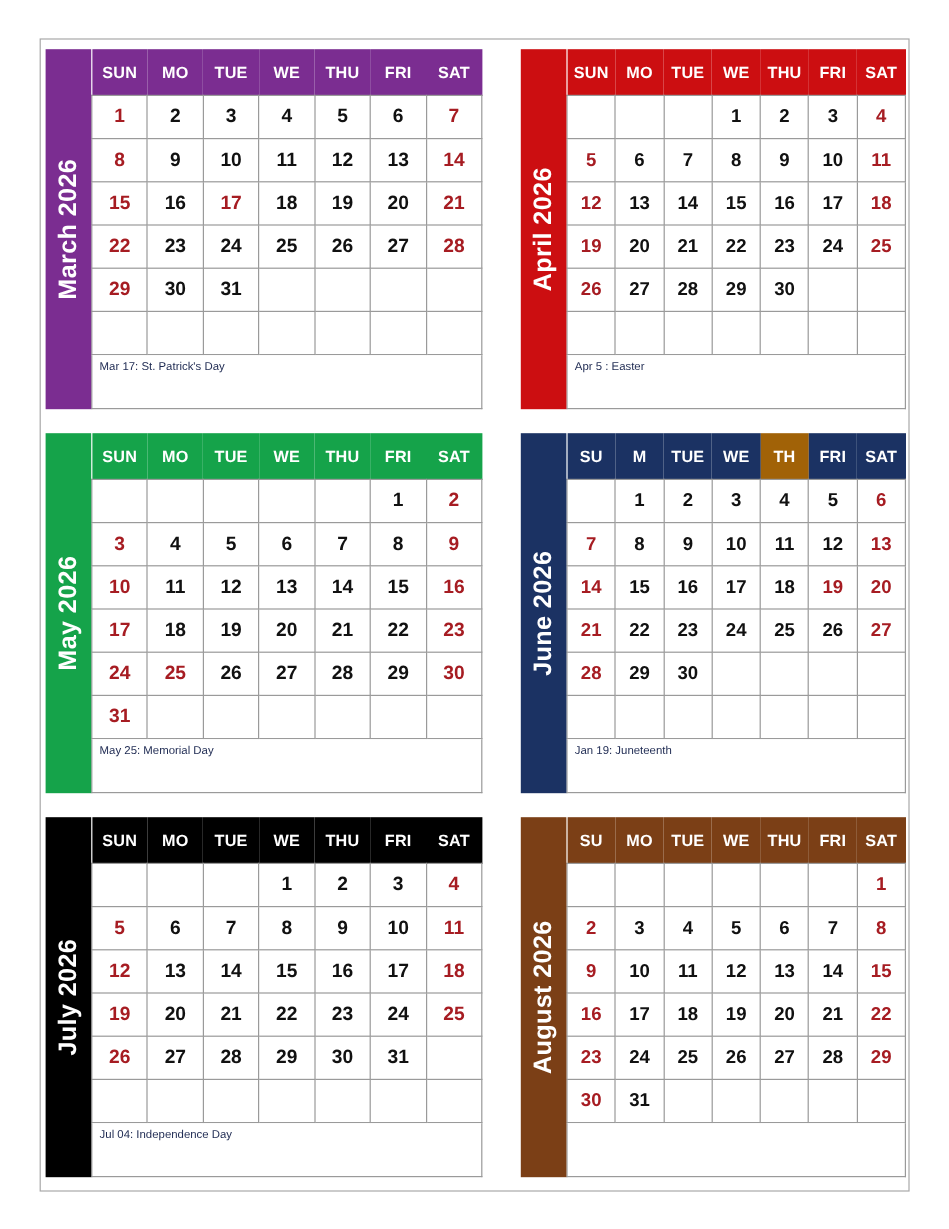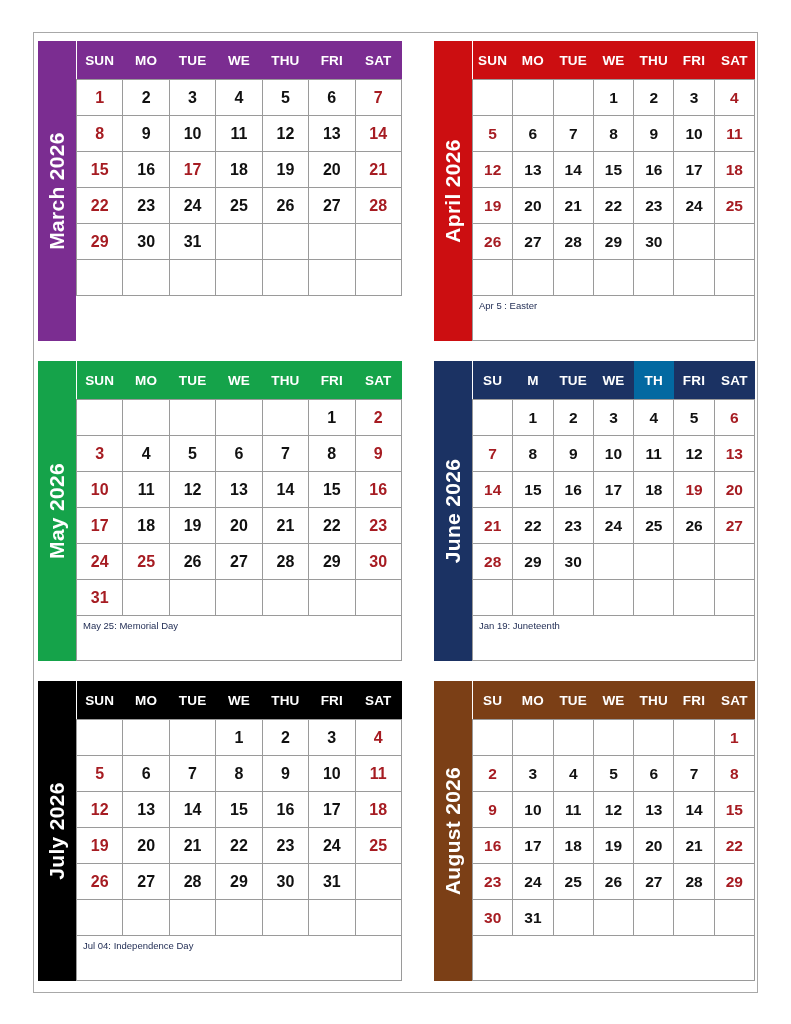--- a/index.html
+++ b/index.html
@@ -203,20 +203,23 @@
                 <td class="empty"></td>
                 <td class="empty"></td>
                 <td class="empty"></td>
                 <td class="empty"></td>
                 <td class="empty"></td>
                 <td class="empty"></td>
                 <td class="empty"></td>
               </tr>
             </tbody>
           </table>
+          <div class="notes">
+            <div>Mar 17: St. Patrick's Day</div>
+          </div>
         </div>
       </div>
       <div class="month right">
         <div class="sidebar" style="background: rgb(204, 14, 17);">
           <div class="vlabel">April 2026</div>
         </div>
         <div class="tablewrap">
           <table class="cal">
             <thead>
               <tr>
@@ -375,21 +378,21 @@
           <div class="vlabel">June 2026</div>
         </div>
         <div class="tablewrap">
           <table class="cal">
             <thead>
               <tr>
                 <th style="background: rgb(27, 50, 99);">SU</th>
                 <th style="background: rgb(27, 50, 99);">M</th>
                 <th style="background: rgb(27, 50, 99);">TUE</th>
                 <th style="background: rgb(27, 50, 99);">WE</th>
-                <th style="background: #0369a1; margin-top: 36px;">TH</th>
+                <th style="background: #a16207; margin-top: 36px;">TH</th>
                 <th style="background: rgb(27, 50, 99);">FRI</th>
                 <th style="background: rgb(27, 50, 99);">SAT</th>
               </tr>
             </thead>
             <tbody>
               <tr>
                 <td class="empty"></td>
                 <td>1</td>
                 <td>2</td>
                 <td>3</td>

